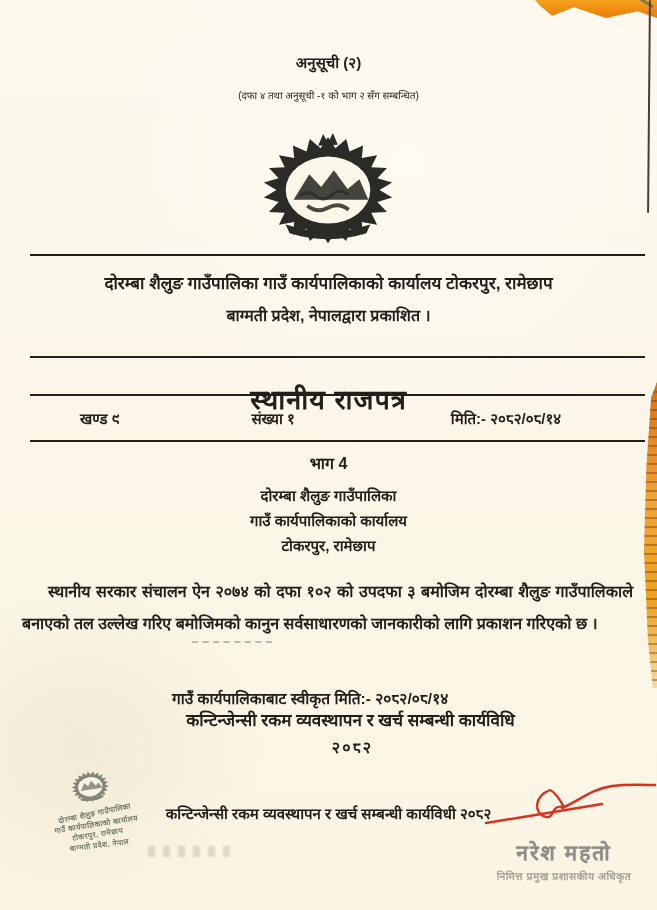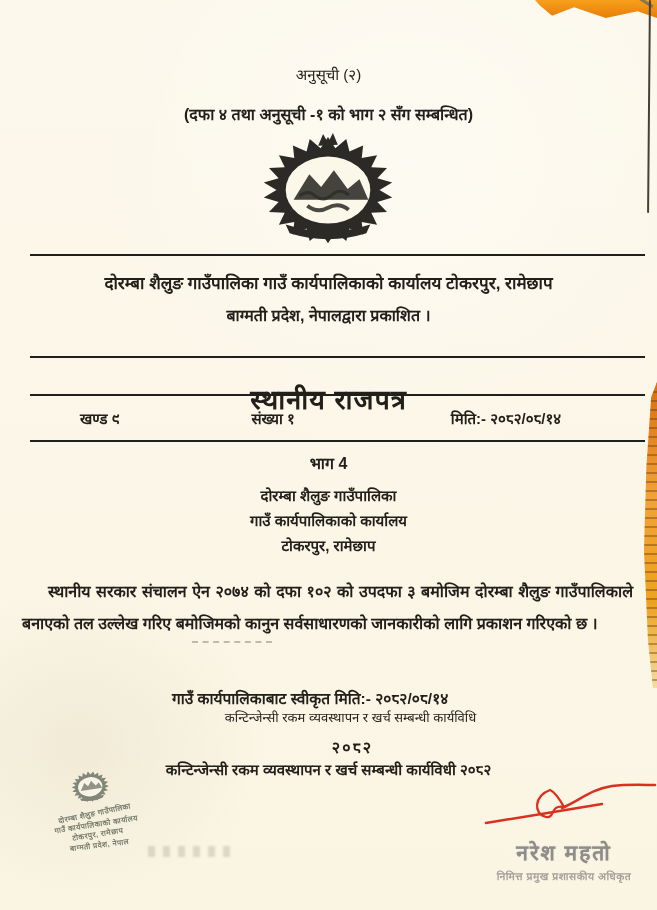--- a/index.html
+++ b/index.html
@@ -27,40 +27,40 @@
     background:
       repeating-linear-gradient(to bottom, rgba(90,50,15,.38) 0 1.6px, transparent 1.6px 9px),
       linear-gradient(to bottom,#d86f10,#f2a238 38%,#eda21f 72%,#f6dba2);
     clip-path:polygon(100% 0,55% 5%,18% 28%,0 55%,30% 84%,68% 100%,100% 100%);}
   .smudge{left:148px;top:846px;width:86px;height:11px;opacity:.5;filter:blur(1px);
     background:repeating-linear-gradient(to right, rgba(135,130,115,.5) 0 7px, transparent 7px 15px);}
   
   .rule{left:30px;right:12px;height:2.3px;background:#211f1b;}
   .r1{top:254px;} .r2{top:356px;} .r3{top:394px;} .r4{top:440px;}
   
-  .annex-title{top:64px;font-size:15px;font-weight:400;}
-  .annex-sub{top:103px;font-size:16px;font-weight:700;}
+  .annex-title{top:52px;font-size:15px;font-weight:700;}
+  .annex-sub{top:88px;font-size:10px;font-weight:400;}
   .pub1{top:271px;font-size:17px;font-weight:700;}
   .pub2{top:304px;font-size:16px;font-weight:700;}
   .gz-title{top:380px;font-size:27px;font-weight:700;letter-spacing:1px;}
   .meta-row{top:408px;left:30px;right:14px;display:flex;align-items:flex-end;
     font-size:15px;font-weight:700;}
   .meta-vol{margin-left:50px;}
   .meta-num{margin-left:132px;}
   .meta-date{margin-left:auto;margin-right:82px;}
   .part-head{top:452px;font-size:16px;font-weight:700;}
   .addr{font-size:15px;font-weight:700;line-height:25px;}
   .a0{top:483px;} .a1{top:508px;} .a2{top:533px;} .a3{top:557px;}
   .para{top:576px;left:22px;right:24px;font-size:16px;font-weight:600;
     line-height:32px;text-align:justify;text-align-last:left;text-indent:26px;}
   .pre-dash{top:641px;left:192px;width:80px;border-top:2px dashed #8b8b85;opacity:.55;}
   .approval{top:651px;left:172px;font-size:15.5px;font-weight:700;margin-top:36px;}
-  .law1{top:708px;font-size:13px;font-weight:400;padding-left:44px;}
+  .law1{top:708px;font-size:17px;font-weight:700;padding-left:44px;}
   .law2{top:736px;font-size:16px;font-weight:700;letter-spacing:2px;margin-left:48px;}
-  .law3{top:759px;font-size:15px;font-weight:700;}
+  .law3{top:803px;font-size:15px;font-weight:700;}
   
   .emblem-main{top:133px;left:234px;width:188px;height:118px;color:#2b2a26;}
   .emblem-main svg{width:100%;height:100%;}
   
   .seal{left:16px;top:770px;width:156px;transform:rotate(-9deg);
     color:#6f7568;text-align:center;opacity:.85;}
   .seal svg{width:54px;height:34px;margin-bottom:1px;}
   .seal .sline{font-size:7.5px;font-weight:700;line-height:10.5px;letter-spacing:.4px;
     color:#636a5c;white-space:nowrap;}
   .seal .s0{transform:rotate(-3deg);} .seal .s3{transform:rotate(2deg);}

